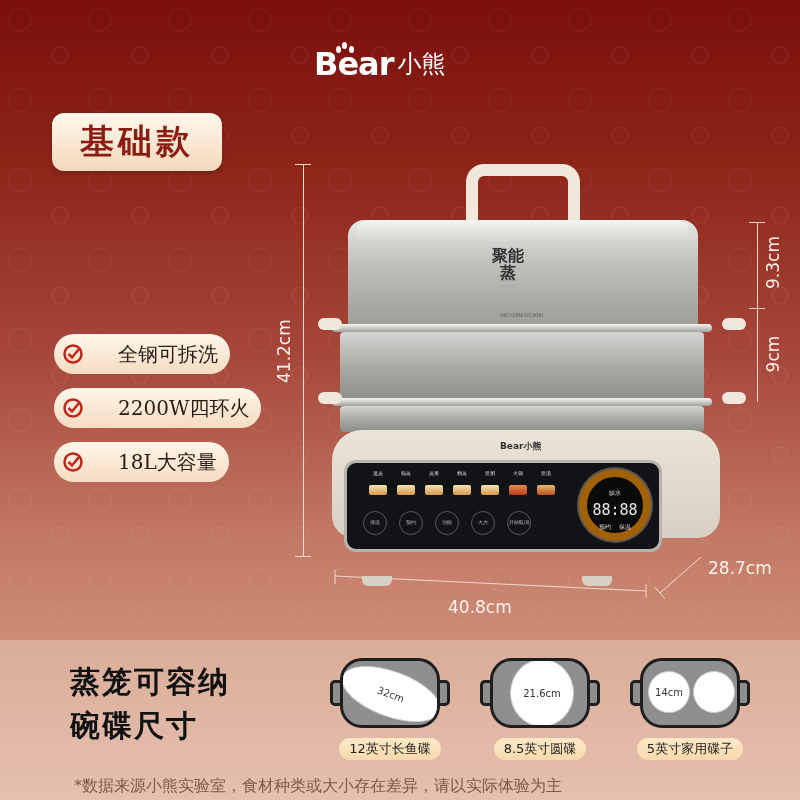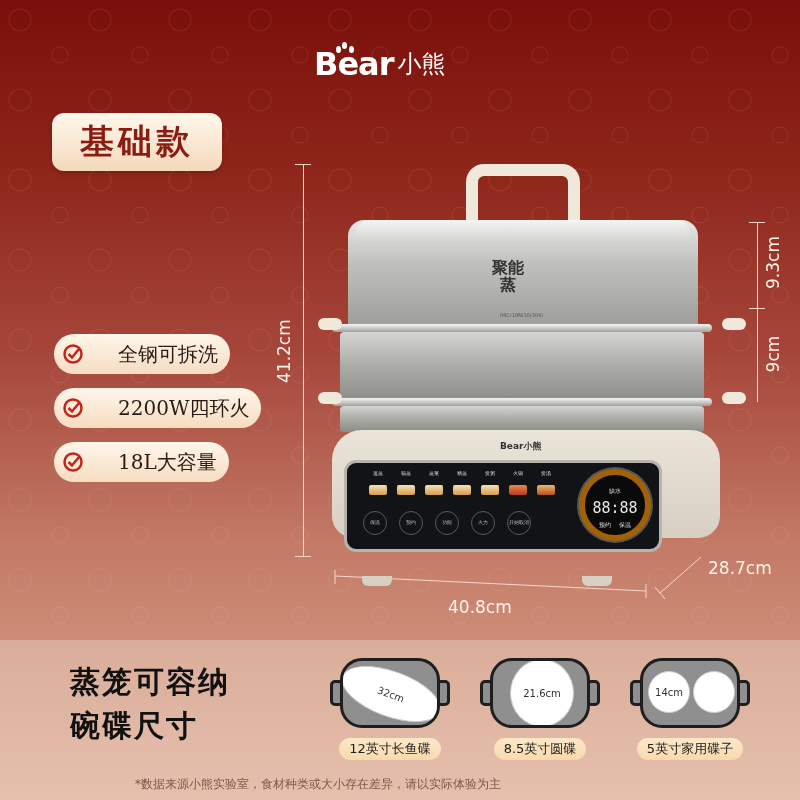--- a/index.html
+++ b/index.html
@@ -53,21 +53,21 @@
     .handle-top {
       position: absolute; left: 148px; top: 4px; width: 114px; height: 70px;
       border: 12px solid #f1e8dc; border-bottom: none; border-radius: 18px 18px 0 0;
     }
     .lid {
       position: absolute; left: 30px; top: 60px; width: 350px; height: 110px;
       background: linear-gradient(180deg, #e8e8e6 0%, #bfbfbc 40%, #9b9b98 100%);
       border-radius: 16px 16px 4px 4px;
     }
     .lid-top { position: absolute; left: 8px; top: 0; width: 334px; height: 24px; background: linear-gradient(180deg, #f5f5f3, #cfcfcc); border-radius: 14px 14px 0 0; }
-    .lid-logo { position: absolute; left: 140px; top: 40px; color: #333; font-family: "DejaVu Serif", serif; font-size: 16px; font-weight: bold; line-height: 1.05; text-align: center; }
+    .lid-logo { position: absolute; left: 140px; top: 28px; color: #333; font-family: "DejaVu Serif", serif; font-size: 16px; font-weight: bold; line-height: 1.05; text-align: center; }
     .lid-model { position: absolute; left: 152px; top: 92px; color: #555; font-size: 5px; }
     .tier {
       position: absolute; left: 22px; width: 364px; height: 70px;
       background: linear-gradient(180deg, #d4d4d2 0%, #a9a9a6 50%, #8c8c89 100%);
       border-radius: 4px;
     }
     .rim { position: absolute; left: 14px; width: 380px; height: 8px; background: linear-gradient(180deg, #f6f6f4, #a0a09d); border-radius: 4px; }
     .side-handle { position: absolute; width: 24px; height: 12px; background: #f1e8dc; border-radius: 6px; }
     .base {
       position: absolute; left: 14px; top: 270px; width: 388px; height: 108px;
@@ -80,21 +80,21 @@
       background: #121316; border-radius: 12px; border: 3px solid #b7b4ae;
     }
     .modes { position: absolute; left: 22px; top: 8px; display: flex; gap: 10px; }
     .mode { width: 18px; text-align: center; }
     .mode-label { color: #ddd; font-size: 5px; line-height: 1.1; height: 14px; }
     .mode-dish { width: 18px; height: 10px; border-radius: 2px; background: linear-gradient(180deg,#f5e2b8,#d79a4b); }
     .keys { position: absolute; left: 16px; top: 48px; display: flex; gap: 12px; }
     .key { width: 24px; height: 24px; border: 1px solid #5a5a5a; border-radius: 50%; color: #bbb; font-size: 5px; display: flex; align-items: center; justify-content: center; text-align: center; line-height: 1.1; }
     .dial {
       position: absolute; left: 232px; top: 6px; width: 72px; height: 72px; border-radius: 50%;
-      border: 6px solid #a16207; background: #0a0a0a; box-shadow: 0 0 0 2px #555;
+      border: 8px solid #a16207; background: #0a0a0a; box-shadow: 0 0 0 2px #555;
     }
     .dial-top { position: absolute; left: 0; width: 100%; top: 12px; text-align: center; color: #ddd; font-size: 6px; }
     .dial-time { position: absolute; left: 0; width: 100%; top: 24px; text-align: center; color: #e8e8e8; font-family: "DejaVu Sans Mono", monospace; font-size: 15px; letter-spacing: 0; }
     .dial-bottom { position: absolute; left: 0; width: 100%; top: 46px; display: flex; justify-content: center; gap: 8px; color: #ddd; font-size: 6px; }
     .foot { position: absolute; width: 30px; height: 10px; background: #d8d0c3; border-radius: 0 0 6px 6px; }
 
     
     .bottom-section {
       position: absolute; left: 0; top: 640px; width: 800px; height: 160px;
       background: linear-gradient(180deg, #d9ad9a 0%, #e6c0ad 100%);
@@ -103,21 +103,21 @@
     .dishes { position: absolute; left: 330px; top: 18px; display: flex; gap: 30px; }
     .dish { width: 120px; display: flex; flex-direction: column; align-items: center; }
     .tray { position: relative; width: 120px; height: 70px; }
     .tray-body { position: absolute; left: 10px; top: 0; width: 100px; height: 70px; background: #8f8f8f; border: 3px solid #1e1e1e; border-radius: 22px; overflow: hidden; }
     .tray-ear { position: absolute; top: 22px; width: 14px; height: 26px; background: #8f8f8f; border: 3px solid #1e1e1e; border-radius: 5px; }
     .plate { position: absolute; background: #fff; border: 1px solid #ccc; display: flex; align-items: center; justify-content: center; color: #333; font-size: 10px; }
     .dish-label {
       margin-top: 10px; padding: 2px 10px; border-radius: 12px;
       background: linear-gradient(180deg, #fde9c8, #f8d9ac); color: #222; font-size: 13px; white-space: nowrap;
     }
-    .footnote { position: absolute; left: 0; width: 636px; top: 136px; text-align: center; color: #7a5a4c; font-size: 12px; }
+    .footnote { position: absolute; left: 0; width: 636px; top: 136px; text-align: center; color: #7a5a4c; font-size: 16px; }
   </style>
 </head>
 <body>
 
 <div class="top-section">
   <div class="pattern"></div>
 
   <div class="logo">
     <span class="logo-en">
       <span>Bear</span>

